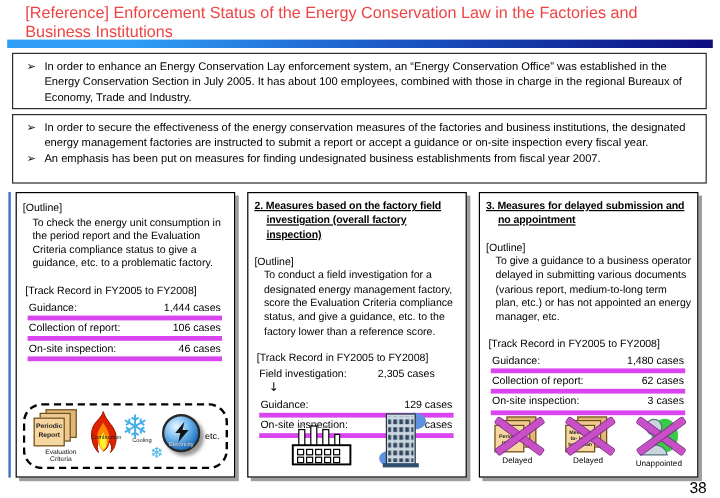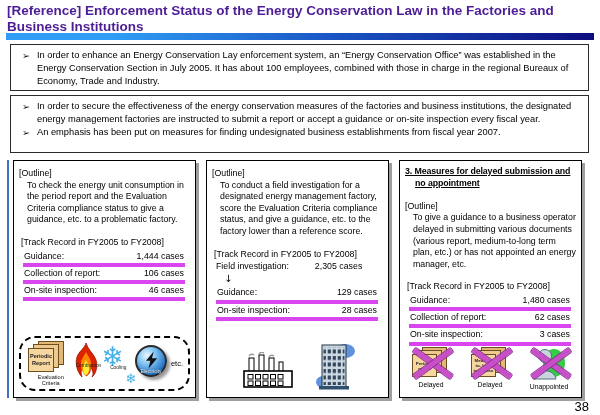--- a/index.html
+++ b/index.html
@@ -3,22 +3,22 @@
 <meta charset="utf-8">
 <style>
   * { margin:0; padding:0; box-sizing:border-box; }
   body { background:#fff; }
   .slide {
     position:relative; width:600px; height:415px; background:#ffffff;
     font-family:"Liberation Sans","DejaVu Sans",sans-serif; color:#000;
     overflow:hidden;
   }
   .title {
-    position:absolute; left:7px; top:3px; width:556px;
-    font-size:13.5px; font-weight:bold; line-height:1.2; color:#4c1d95;
+    position:absolute; left:21px; top:3px; width:556px;
+    font-size:13.5px; font-weight:normal; line-height:1.2; color:#ef4444;
   }
   .title-bar {
     position:absolute; left:6px; top:33px; width:588px; height:7px;
     background:linear-gradient(90deg,#2f9df5 0%,#2f9df5 18%,#1a56c4 55%,#0d0d7e 100%);
   }
   .intro-box {
     position:absolute; left:10px; width:579px; background:#fff;
     border:1px solid #2b2b2b; padding:4px 8px 3px 4px;
     font-size:9.3px; line-height:1.4;
   }
@@ -175,20 +175,21 @@
           <polygon points="9,0 0,11 5,11 3,20 13,8 7,8" fill="#111"></polygon>
         </svg>
         <div class="orb-label">Electricity</div>
       </div>
 
       <div class="etc-label">etc.</div>
     </div>
   </div>
 
   <div class="panel" id="panel2">
+    <div class="panel-heading">2. Measures based on the factory field investigation (overall factory inspection)</div>
     <div class="outline-label">[Outline]</div>
     <div class="outline-text">To conduct a field investigation for a designated energy management factory, score the Evaluation Criteria compliance status, and give a guidance, etc. to the factory lower than a reference score.</div>
     <div class="track-label">[Track Record in FY2005 to FY2008]</div>
     <div class="field-row">
       <span>Field investigation:</span>
       <span class="field-value">2,305 cases</span>
     </div>
     <div class="arrow-down">↓</div>
     <div class="records">
       <div class="record-row">

